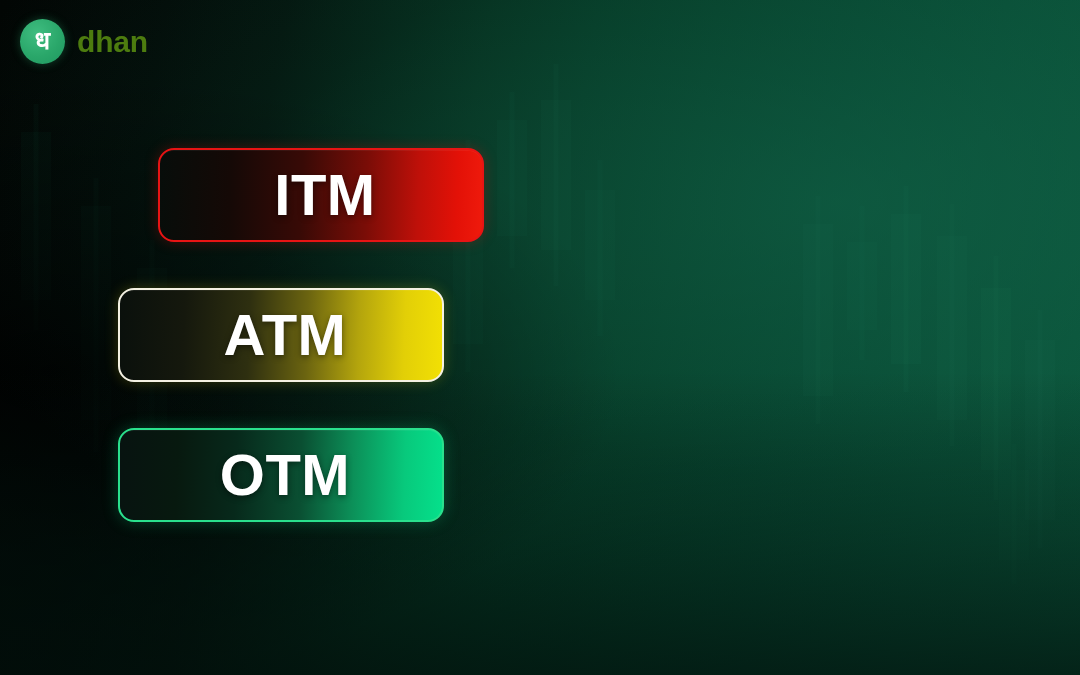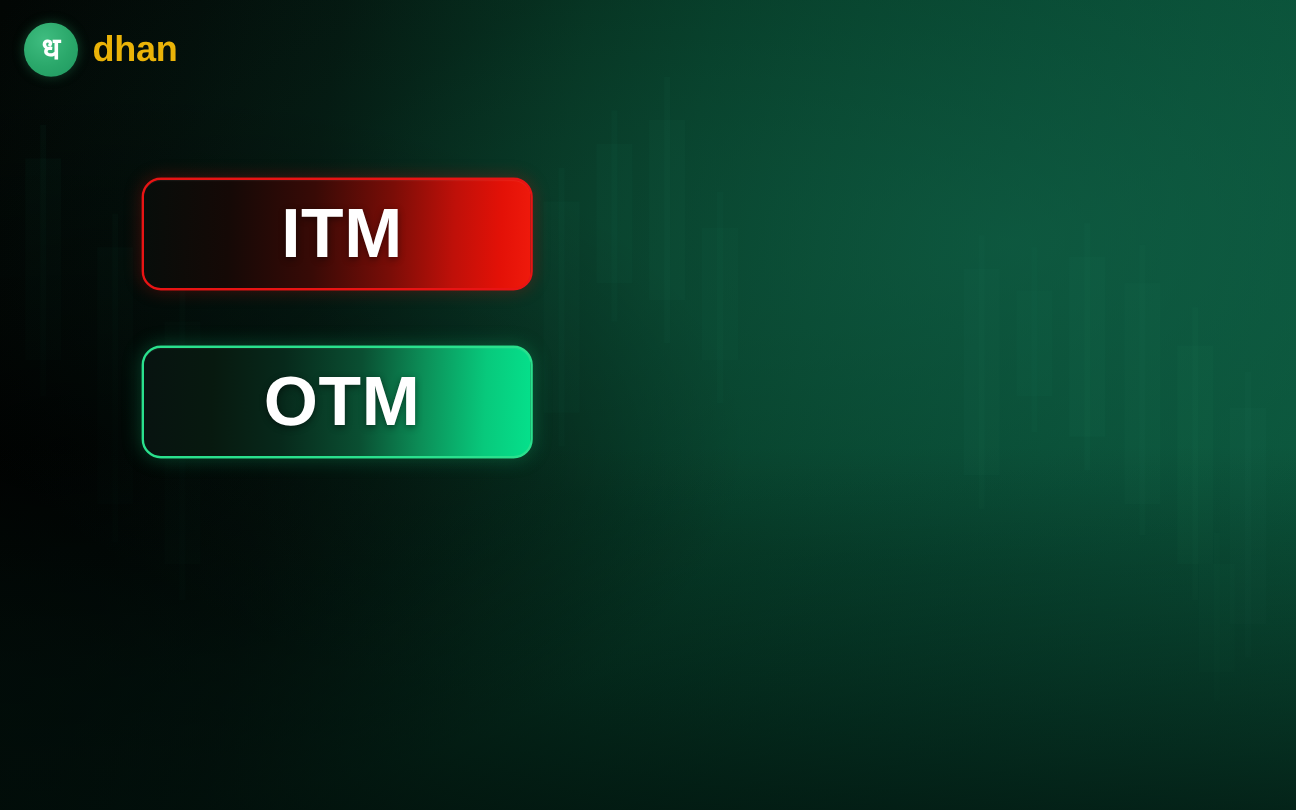--- a/index.html
+++ b/index.html
@@ -74,21 +74,21 @@
   }
   .logo-mark span {
     color: #ffffff;
     font-size: 25px;
     line-height: 1;
     font-weight: 700;
     font-family: "DejaVu Sans", sans-serif;
     margin-top: -2px;
   }
   .logo-word {
-    color: #eab308;
+    color: #4d7c0f;
     font-size: 30px;
     font-weight: 700;
     letter-spacing: -0.2px;
     font-family: "Liberation Sans", sans-serif;
   }
 
   
   .buttons {
     position: absolute;
     left: 118px;
@@ -125,20 +125,21 @@
     border: 2px solid #e81414;
     background: linear-gradient(92deg,
         #070d0a 0%,
         #150906 22%,
         #380a06 44%,
         #7a0d07 64%,
         #bf1009 80%,
         #e31107 92%,
         #ef1a0c 100%);
     box-shadow: 0 0 14px rgba(210,16,10,0.30), inset 0 1px 0 rgba(255,255,255,0.05);
+    margin-left: 40px;
   }
   .mbtn-atm {
     border: 2px solid #f4f1e2;
     background: linear-gradient(92deg,
         #0a100c 0%,
         #15180d 20%,
         #2e2f10 40%,
         #6b6410 58%,
         #b4a50d 74%,
         #e2cf07 88%,
@@ -241,19 +242,22 @@
     <div class="logo-mark">
       <span>ध</span>
     </div>
     <div class="logo-word">dhan</div>
   </div>
 
   <div class="buttons">
     <div class="mbtn mbtn-itm">
       <div class="mbtn-label">ITM</div>
     </div>
+    <div class="mbtn mbtn-atm">
+      <div class="mbtn-label">ATM</div>
+    </div>
     <div class="mbtn mbtn-otm">
       <div class="mbtn-label">OTM</div>
     </div>
   </div>
 
 
 </div>
 
 </body></html>

